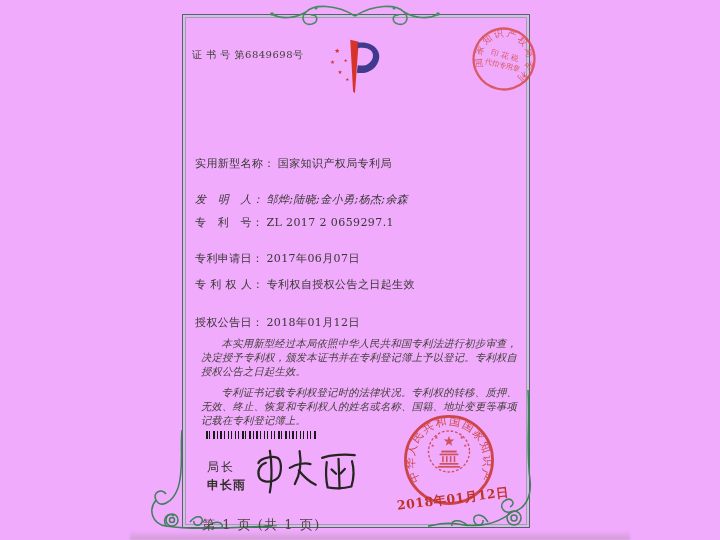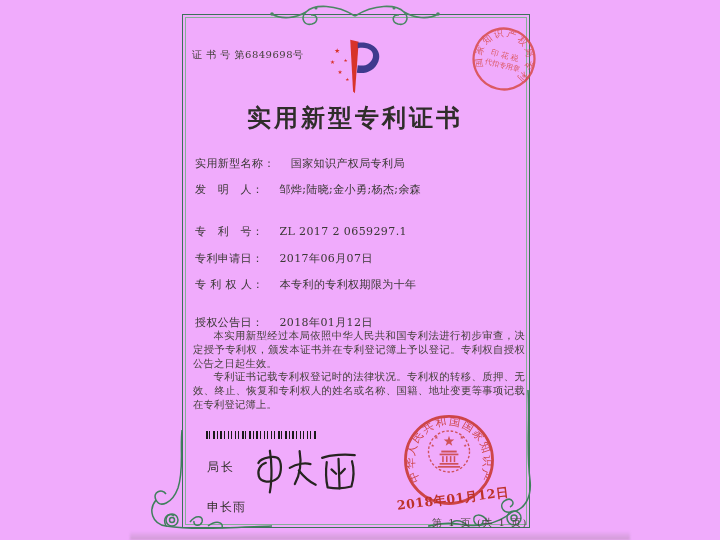--- a/index.html
+++ b/index.html
@@ -12,43 +12,43 @@
   .frame-inner{position:absolute;inset:2px;border:1px solid #84b096;}
 
   .cert-no{left:192px;top:48px;font-size:10px;letter-spacing:.5px;color:#44403b;}
 
   .logo{left:325px;top:37px;width:58px;height:60px;}
 
   .title{left:182px;top:102px;width:346px;text-align:center;font-size:24px;font-weight:bold;
          letter-spacing:3px;color:#2f2d2a;}
 
   .field{left:195px;font-size:11px;letter-spacing:.4px;color:#3a3835;white-space:nowrap;}
-  .field .lbl{margin-right:16px;}
-  .f0{top:156px;} .f1{top:182px;} .f2{top:224px;} .f3{top:251px;} .f4{top:277px;} .f5{top:315px;}
+  .field .lbl{margin-right:3px;}
+  .f0{top:156px;} .f1{top:192px;font-style:italic;} .f2{top:215px;} .f3{top:251px;} .f4{top:277px;} .f5{top:315px;}
 
   .body-text{left:193px;top:329px;width:332px;font-size:10.3px;line-height:13.8px;
              letter-spacing:.2px;text-align:justify;color:#45413c;}
-  .body-text p{margin:0;text-indent:2em;}
+  .body-text p{margin:8px;text-indent:2em;font-style:italic;}
 
   .barcode{left:206px;top:431px;width:110px;height:8px;
     background:repeating-linear-gradient(90deg,#1b1b1b 0 1.6px,transparent 1.6px 3.4px,
                #1b1b1b 3.4px 4.4px,transparent 4.4px 7.2px);}
 
   .director-title{left:207px;top:459px;font-size:12px;letter-spacing:2px;color:#33302c;text-align:center;}
-  .director-name{left:207px;top:499px;font-size:12px;letter-spacing:1px;font-weight:normal;color:#33302c;}
+  .director-name{left:207px;top:477px;font-size:12px;letter-spacing:1px;font-weight:bold;color:#33302c;}
 
   .signature{left:244px;top:445px;width:126px;height:52px;transform:rotate(-2deg);}
 
   .main-seal{left:402px;top:413px;width:94px;height:94px;opacity:.87;}
   .seal-date{left:390px;top:491px;width:126px;text-align:center;font-size:12.5px;font-weight:bold;
              color:#bd3229;letter-spacing:.5px;transform:rotate(-7deg);}
 
   .duty-seal{left:471px;top:26px;width:66px;height:66px;opacity:.8;transform:rotate(14deg);}
 
-  .footer{left:182px;top:516px;width:346px;text-align:right;font-size:10px;letter-spacing:1.5px;color:#4a463f;}
+  .footer{left:182px;top:516px;width:346px;text-align:left;font-size:13px;letter-spacing:1.5px;color:#4a463f;padding-left:20px;}
 
   .flourish-top{left:270px;top:2px;width:170px;height:26px;}
   .flourish-bl{left:142px;top:430px;width:130px;height:108px;}
   .flourish-br{left:428px;top:390px;width:112px;height:140px;}
 
   .bottom-shade{left:130px;top:531px;width:500px;height:9px;
     background:linear-gradient(180deg,rgba(120,115,108,0),rgba(120,115,108,.28));filter:blur(1px);}
 </style>
 </head>
 <body>
@@ -109,36 +109,35 @@
   <svg class="abs duty-seal" viewBox="0 0 64 64">
     <circle cx="32" cy="32" r="29.5" fill="none" stroke="#d6453e" stroke-width="2.2"></circle>
     <path id="dsArc" d="M14,44.6 A22,22 0 1 1 50,44.6" fill="none"></path>
     <text font-size="9" fill="#d6453e" style="letter-spacing:2.1px">
       <textPath href="#dsArc">国家知识产权局专利局</textPath>
     </text>
     <text x="32" y="31" text-anchor="middle" font-size="7.5" fill="#d6453e">印 花 税</text>
     <text x="32" y="40.5" text-anchor="middle" font-size="7" fill="#d6453e">代扣专用章</text>
   </svg>
 
-  <div class="abs title">实用新型专利证书</div>
 
   <div class="abs field f0">
     <span class="lbl">实用新型名称：</span><span>国家知识产权局专利局</span>
   </div>
   <div class="abs field f1">
     <span class="lbl">发　明　人：</span><span>邹烨;陆晓;金小勇;杨杰;余森</span>
   </div>
   <div class="abs field f2">
     <span class="lbl">专　利　号：</span><span>ZL 2017 2 0659297.1</span>
   </div>
   <div class="abs field f3">
     <span class="lbl">专利申请日：</span><span>2017年06月07日</span>
   </div>
   <div class="abs field f4">
-    <span class="lbl">专 利 权 人：</span><span>本专利的专利权期限为十年</span>
+    <span class="lbl">专 利 权 人：</span><span>专利权自授权公告之日起生效</span>
   </div>
   <div class="abs field f5">
     <span class="lbl">授权公告日：</span><span>2018年01月12日</span>
   </div>
 
   <div class="abs body-text">
     <p>本实用新型经过本局依照中华人民共和国专利法进行初步审查，决定授予专利权，颁发本证书并在专利登记簿上予以登记。专利权自授权公告之日起生效。</p>
     <p>专利证书记载专利权登记时的法律状况。专利权的转移、质押、无效、终止、恢复和专利权人的姓名或名称、国籍、地址变更等事项记载在专利登记簿上。</p>
   </div>
 

